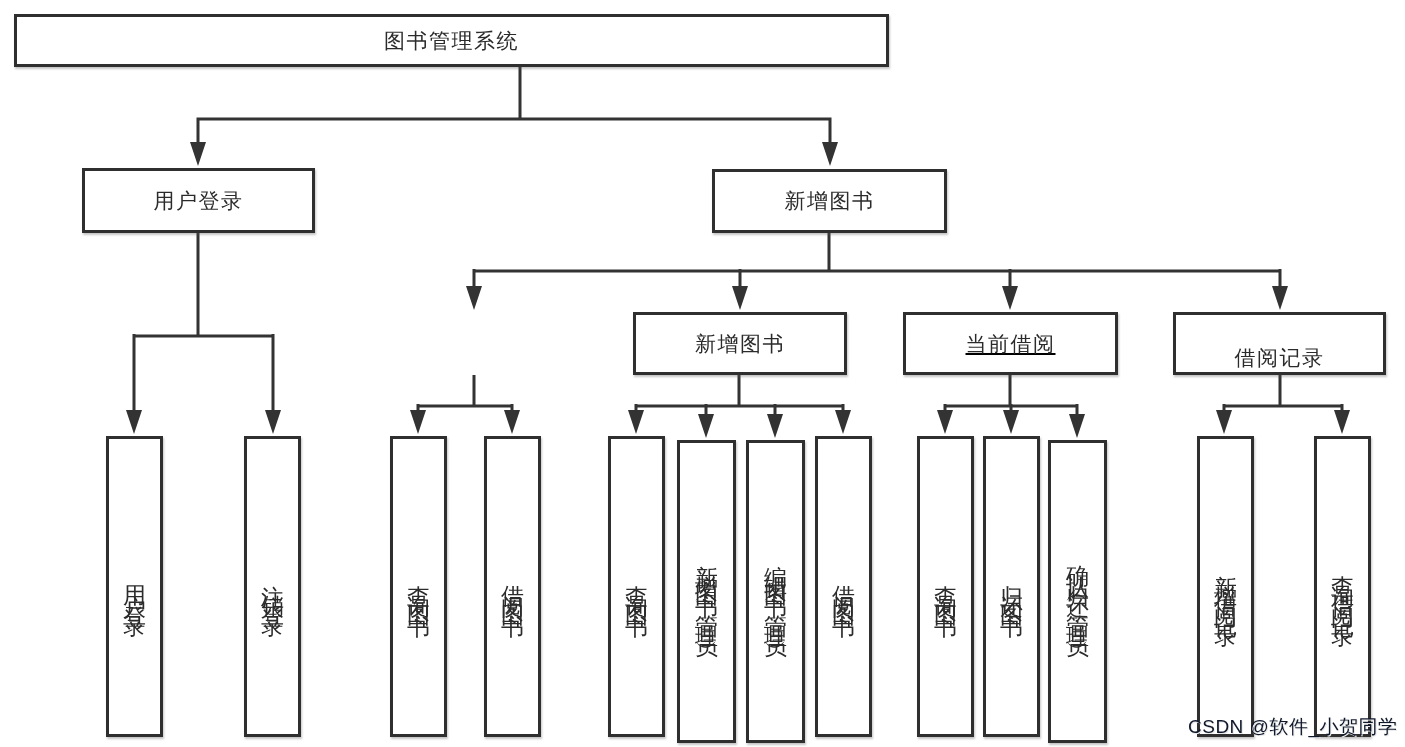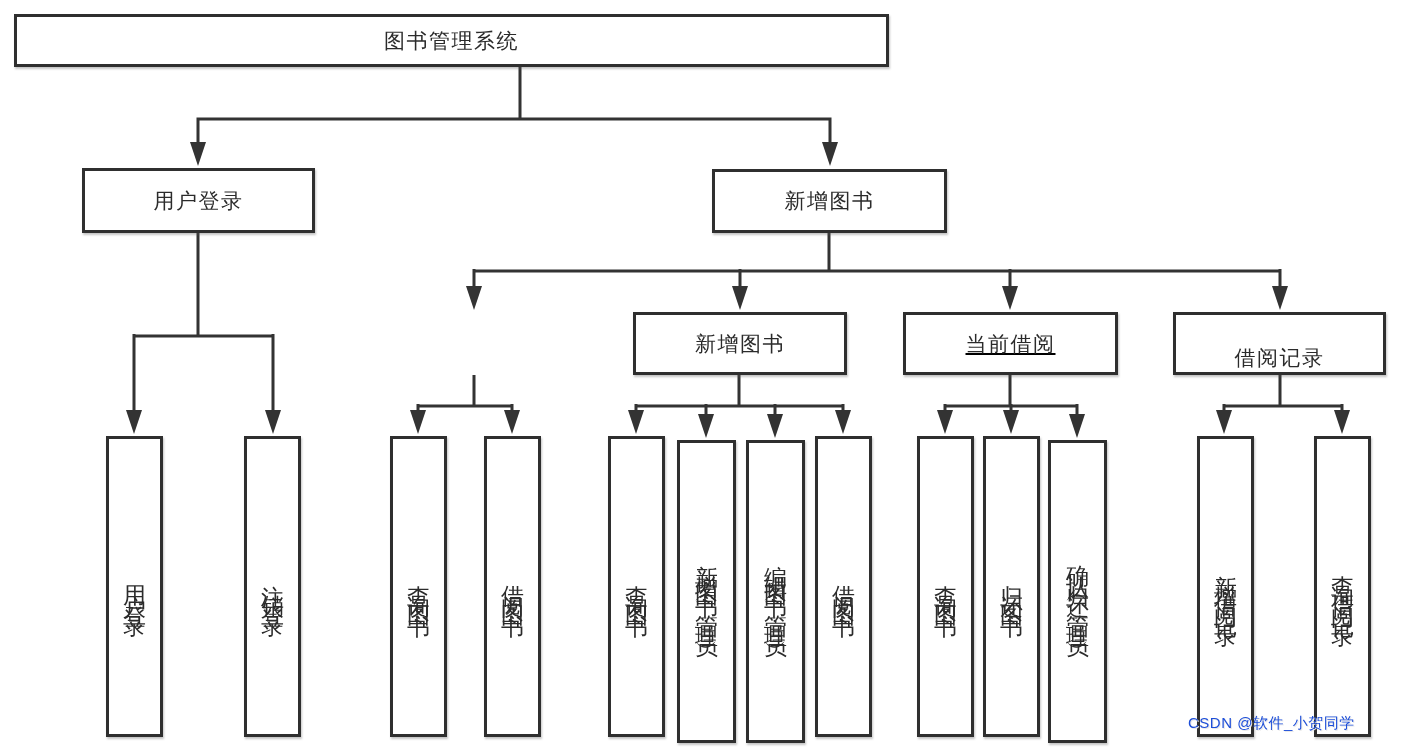--- a/index.html
+++ b/index.html
@@ -37,22 +37,22 @@
     font-size: 23px;
     color: #2b2b2b;
     letter-spacing: 10px;
     line-height: 1;
     white-space: nowrap;
   }
   .watermark {
     position: absolute;
     left: 1188px;
     top: 714px;
-    font-size: 15px;
-    color: #1d4ed8;
+    font-size: 19px;
+    color: #0f172a;
     letter-spacing: 0.5px;
     white-space: nowrap;
     text-shadow: 1px 1px 0 #e8e8e8;
   }
 </style>
 </head>
 <body>
 
 <div id="canvas">
 

